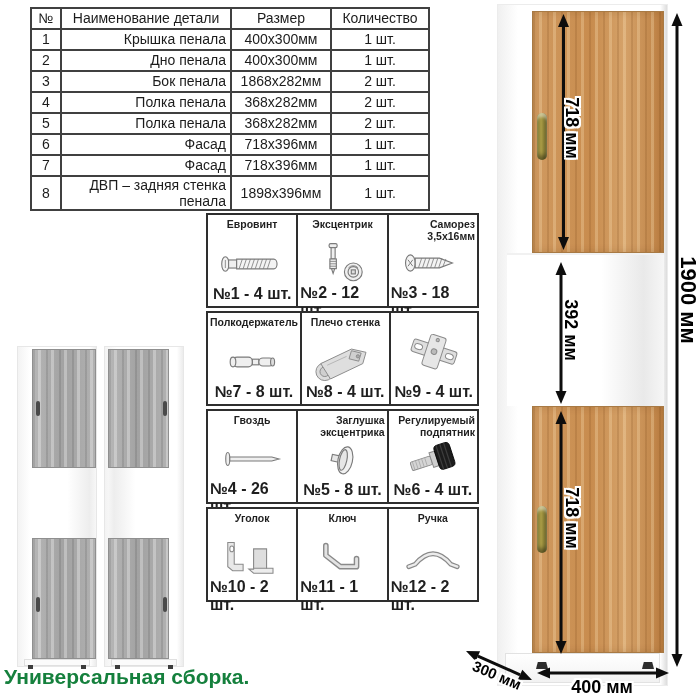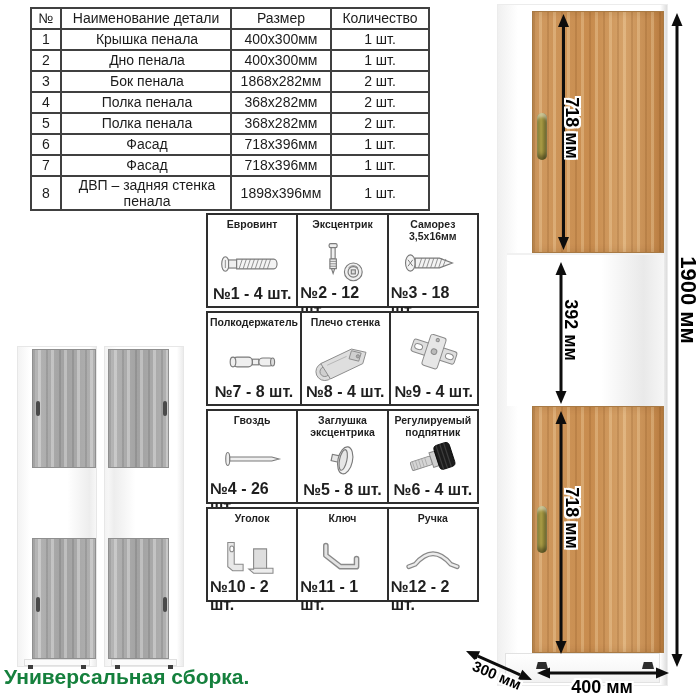--- a/index.html
+++ b/index.html
@@ -5,30 +5,30 @@
   html,body{margin:0;padding:0;background:#fff;}
   #stage{position:relative;width:700px;height:700px;background:#ffffff;overflow:hidden;
          font-family:"Liberation Sans",sans-serif;color:#1f1f1f;}
 
   
   #parts-table{position:absolute;left:30px;top:7px;width:398px;border-collapse:collapse;
                table-layout:fixed;font-size:14px;color:#1c1c1c;}
   #parts-table th,#parts-table td{border:2px solid #404040;padding:0 4px;height:19px;
                line-height:1.16;text-align:center;font-weight:normal;vertical-align:middle;
                overflow:hidden;}
-  #parts-table td.c1{text-align:center;padding-left:6px;}
+  #parts-table td.c1{text-align:right;padding-left:6px;}
 
   
   #hw-grid{position:absolute;left:206px;top:213px;width:273px;}
   .hw-row{display:flex;height:95px;margin-bottom:3px;}
   .hw-cell{flex:1;box-sizing:border-box;border:2px solid #2e2e2e;border-left:none;
            background:#fff;display:flex;flex-direction:column;align-items:center;
            justify-content:space-between;padding:3px 2px 2px;}
   .hw-cell:first-child{border-left:2px solid #2e2e2e;}
-  .hw-title{font-weight:bold;font-size:10.5px;line-height:1.15;text-align:center;min-height:24px;}
+  .hw-title{font-weight:bold;font-size:10.5px;line-height:1.15;text-align:right;min-height:24px;}
   .hw-icon{flex:1;display:flex;align-items:center;justify-content:center;width:100%;}
   .hw-icon svg{width:76px;height:42px;}
   .hw-qty{font-weight:bold;font-size:16px;padding-bottom:1px;}
 
   
   .lcab{position:absolute;top:346px;width:80px;height:321px;background:
         linear-gradient(90deg,#f3f3f3 0,#ffffff 12px,#ffffff 92%,#ececec);
         border:1px solid #e7e7e7;box-sizing:border-box;}
   #lcab-a{left:17px;} #lcab-b{left:104px;}
   .gdoor{position:absolute;box-sizing:border-box;border:1px solid #8f8f8f;

